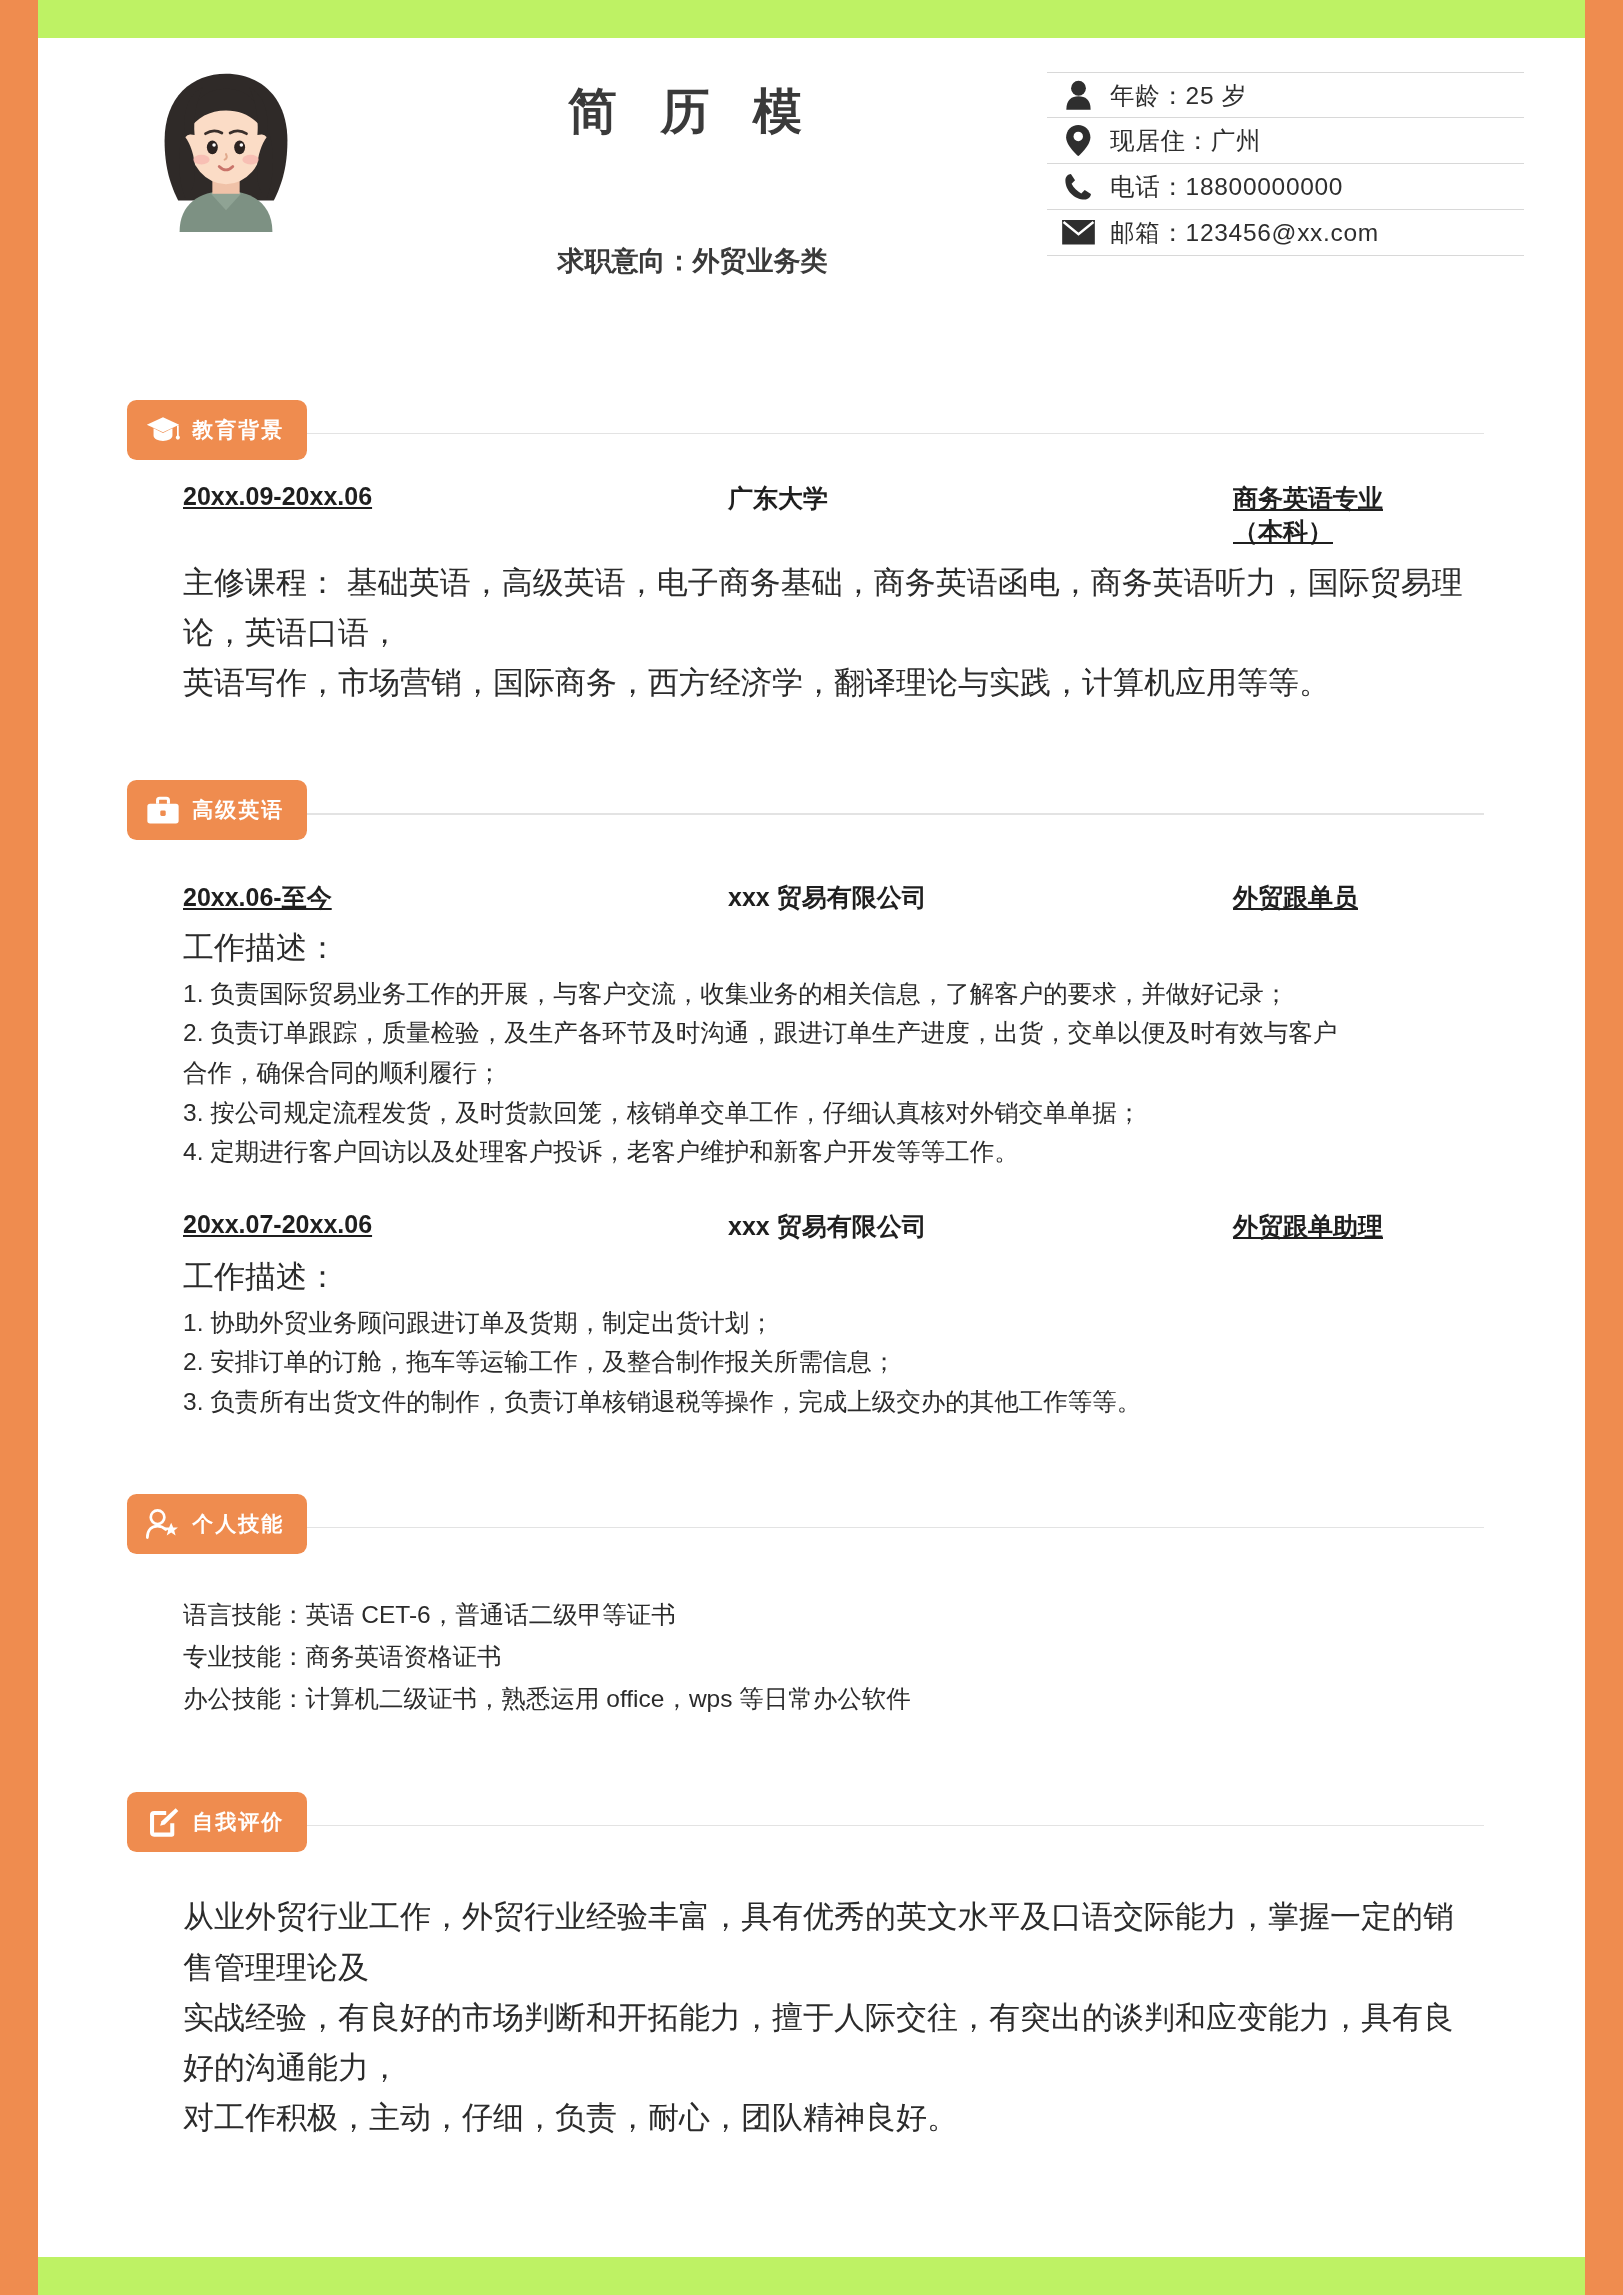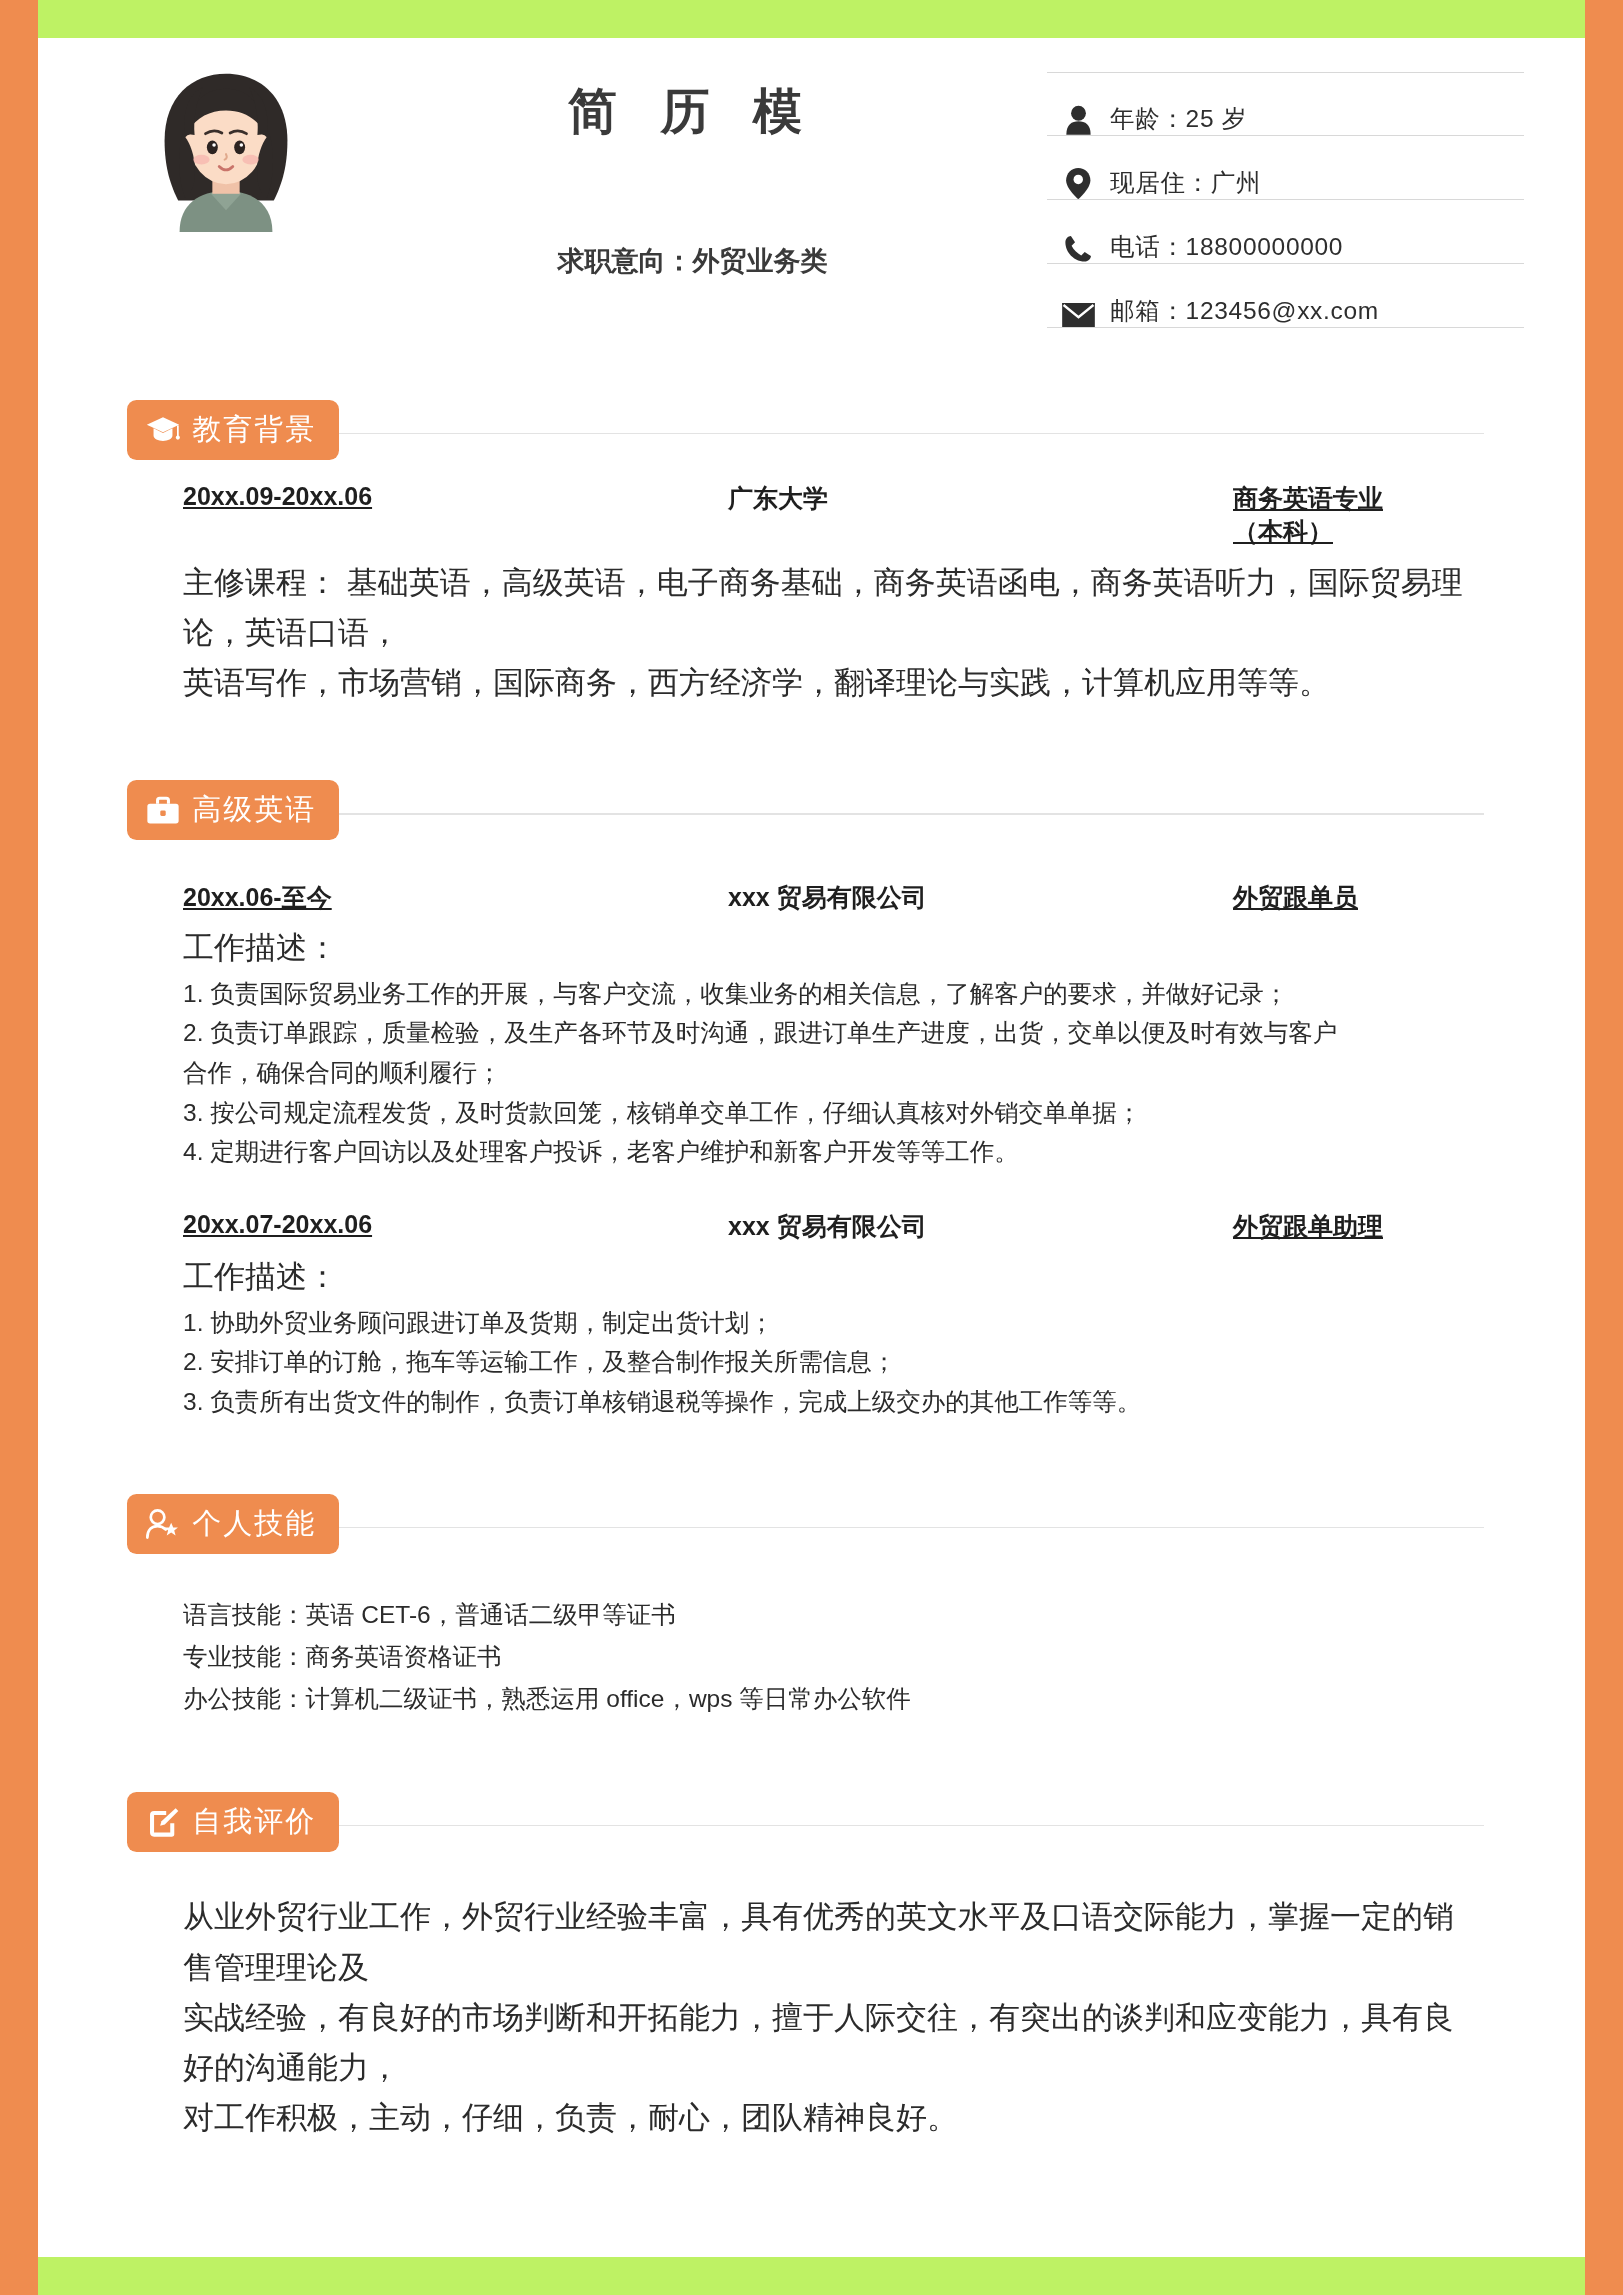--- a/index.html
+++ b/index.html
@@ -88,22 +88,22 @@
   }
 
   .contact {
     position: absolute;
     left: 1009px;
     top: 34px;
     width: 477px;
   }
   .c-row {
     display: flex;
-    align-items: flex-end;
-    height: 64px;
+    align-items: center;
+    height: 46px;
     border-bottom: 1.4px solid #d8d8d8;
   }
   .c-row:first-child { border-top: 1.4px solid #d8d8d8; }
   .c-ico {
     width: 63px;
     display: flex;
     justify-content: center;
     align-items: center;
     color: #2e2e2e;
   }
@@ -141,22 +141,22 @@
     border-radius: 9.5px;
   }
   .sec-tag .s-ico {
     display: flex;
     align-items: center;
     justify-content: center;
     width: 34px;
     height: 34px;
   }
   .sec-tag .s-txt {
-    font-size: 29px;
-    font-weight: 400;
+    font-size: 21px;
+    font-weight: 700;
     letter-spacing: 2px;
     white-space: nowrap;
   }
 
   .sec-body {
     margin: 17.7px 0 0 145px;
     width: 1282px;
     color: #2e2e2e;
   }
 

